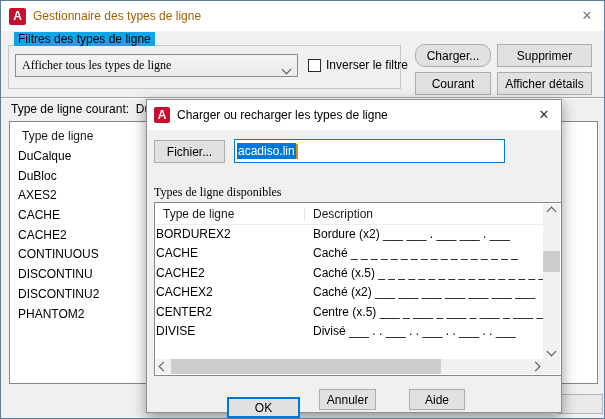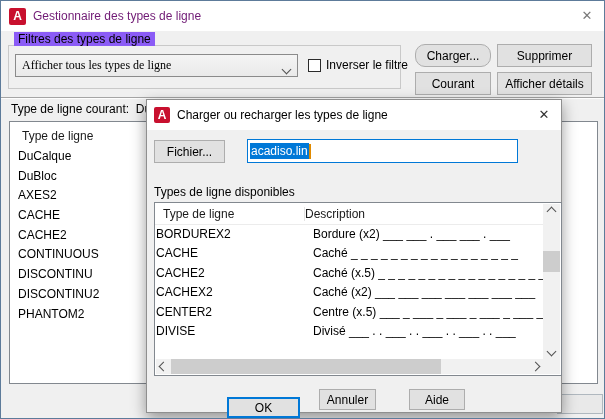--- a/index.html
+++ b/index.html
@@ -13,28 +13,28 @@
   .titlebar { position:absolute; left:0; top:0; right:0; height:30px; background:#fff; display:flex; align-items:center; }
   .acad-logo { width:17px; height:17px; margin-left:8px; background:#c8102e; border-radius:2px;
     color:#fff; font-weight:bold; font-size:12px; display:flex; align-items:center; justify-content:center; }
   .win-title { margin-left:7px; font-size:12px; }
   .close-btn { position:absolute; top:0; right:0; width:34px; height:28px; display:flex; align-items:center; justify-content:center;
     font-size:13px; color:#333; cursor:default; }
   .btn { position:absolute; background:#e1e1e1; border:1px solid #adadad; font-family:inherit; font-size:12px;
     display:flex; align-items:center; justify-content:center; color:#000; }
   .btn.default { border:2px solid #0078d7;margin-top:8px; }
   .groupbox { position:absolute; border:1px solid #c9c9c9; }
-  .groupbox-label { position:absolute; background:#8b5cf6; padding:0 4px; font-size:12px;text-align:right; }
+  .groupbox-label { position:absolute; background:#0ea5e9; padding:0 4px; font-size:12px;text-align:right; }
   .chev { display:inline-block; width:7px; height:7px; border-right:1.5px solid #505050; border-bottom:1.5px solid #505050; }
   .chev.down  { transform:rotate(45deg); }
   .chev.up    { transform:rotate(-135deg); }
   .chev.left  { transform:rotate(135deg); }
   .chev.right { transform:rotate(-45deg); }
   
-  #main-title-text { color:#701a75;text-align:center; }
+  #main-title-text { color:#a16207;text-align:center; }
   #filters-group { left:7px; top:44px; width:393px; height:44px; }
   #filters-label { left:13px; top:31px; }
   #filter-dropdown { position:absolute; left:14px; top:53px; width:283px; height:23px;
     background:linear-gradient(#f4f4f4,#eaeaea); border:1px solid #8b8b8b;
     display:flex; align-items:center; padding-left:6px;font-family:Liberation Serif, serif; }
   #filter-dropdown .chev-wrap { position:absolute; right:7px; top:7px; }
   #invert-checkbox { position:absolute; left:307px; top:58px; width:13px; height:13px; background:#fff; border:1px solid #2b2b2b; }
   #invert-label { position:absolute; left:325px; top:57px; }
   #btn-load     { left:414px; top:43px; width:76px; height:23px;border-radius:10px; }
   #btn-delete   { left:496px; top:43px; width:95px; height:23px; }
@@ -46,29 +46,29 @@
   #main-list { position:absolute; left:8px; top:120px; width:589px; height:263px; background:#fff; border:1px solid #82888f; overflow:hidden; }
   #main-list-header { padding:7px 0 4px 12px; color:#1a1a1a; }
   .list-item { padding-left:4px; margin-left:4px; height:19.7px; line-height:19.7px; white-space:nowrap; }
   #obscured-button { left:556px; top:393px; width:46px; height:20px; background:#e9e9e9; border:1px solid #b0b8bf; }
   
   #load-dialog { position:absolute; left:145px; top:98px; width:416px; height:314px; background:#f0f0f0;
     border:1px solid #8f8f8f; box-shadow:0 5px 14px rgba(0,0,0,0.4); z-index:10; }
   #load-dialog .titlebar { height:30px; }
   #load-dialog .acad-logo { width:16px; height:16px; margin-left:7px; }
   #btn-file { left:7px; top:40px; width:71px; height:23px; }
-  #file-field { position:absolute; left:100px; top:39px; width:271px; height:24px; background:#fff;
+  #file-field { position:absolute; left:87px; top:39px; width:271px; height:24px; background:#fff;
     border:1px solid #0078d7; display:flex; align-items:center; padding-left:2px; }
   #file-field .selected-text { background:#0078d7; color:#fff; padding:1px 1px; }
   #file-field .caret { display:inline-block; width:2px; height:15px; background:#e08a00; }
-  #available-label { position:absolute; left:7px; top:85px; }
+  #available-label { position:absolute; left:7px; top:85px;font-family:Liberation Serif, serif; }
   #types-table { position:absolute; left:7px; top:102px; width:408px; height:174px; background:#fff; border:1px solid #82888f; overflow:hidden; }
   #table-header { position:absolute; left:0; top:0; right:18px; height:22px; background:#fff; border-bottom:1px solid #ececec; }
   #table-header .hcol1 { position:absolute; left:8px; top:4px; color:#1a1a1a; }
-  #table-header .hcol2 { position:absolute; left:158px; top:4px; color:#1a1a1a; border-left:1px solid #e4e4e4; margin-left:-9px; }
+  #table-header .hcol2 { position:absolute; left:158px; top:4px; color:#1a1a1a; border-left:1px solid #e4e4e4; padding-left:8px; margin-left:-9px; }
   #table-rows { position:absolute; left:0; top:22px; right:18px; bottom:16px; overflow:hidden; }
   .table-row { position:relative; height:19.4px; line-height:19.4px; white-space:nowrap; }
   .cell-name { position:absolute; left:1px; width:148px; overflow:hidden; }
   .cell-desc { position:absolute; left:158px; right:0; overflow:hidden; }
   
   .vscroll { position:absolute; top:1px; right:1px; bottom:16px; width:17px; background:#f1f1f1; }
   .vscroll .arrow { position:absolute; left:0; width:17px; height:15px; display:flex; align-items:center; justify-content:center; }
   .vscroll .arrow.top { top:0; } .vscroll .arrow.bottom { bottom:0; }
   .vscroll .thumb { position:absolute; left:0; top:47px; width:17px; height:21px; background:#cdcdcd; }
   .hscroll { position:absolute; left:1px; right:18px; bottom:1px; height:15px; background:#f1f1f1; }

